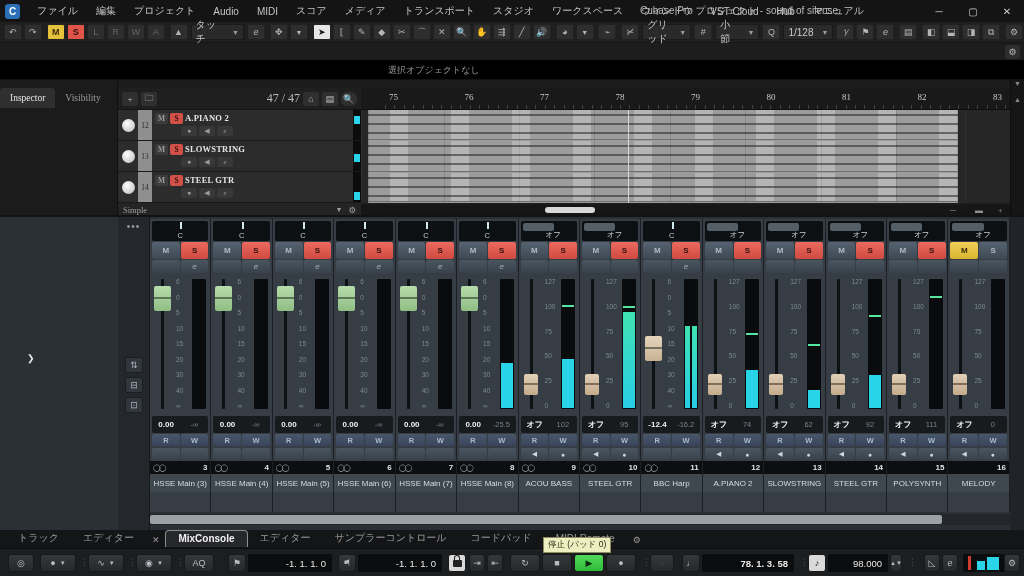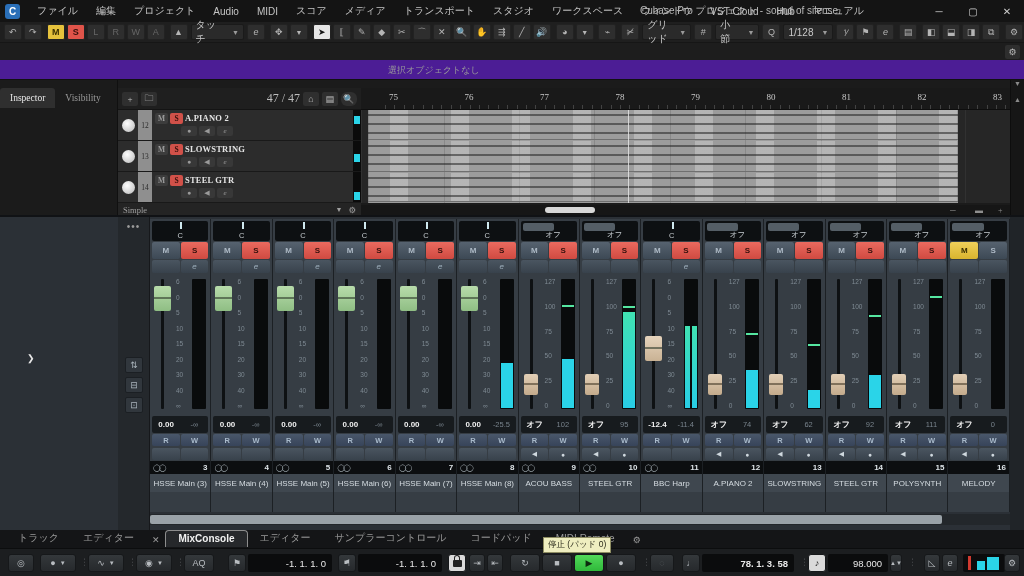--- a/index.html
+++ b/index.html
@@ -33,21 +33,21 @@
 
   
   #infobar { left:0; top:43px; width:1024px; height:17px; background:#1d1d1d; display:flex; align-items:center; justify-content:center; gap:2px; }
   .chip { background:#2e2e2e; border-radius:2px; height:14px; display:flex; align-items:center; padding:0 7px; gap:8px; }
   .chip .lab { color:#8f8f8f; font-size:8.5px; }
   .chip .val { color:#dadada; font-size:8.5px; font-weight:bold; }
   #infogear { position:absolute; right:4px; top:45px; }
   .gearbox { width:15px; height:14px; background:#2e2e2e; border-radius:2px; color:#bbb; font-size:9px; display:flex; align-items:center; justify-content:center; }
 
   
-  #statusline { left:0; top:60px; width:1024px; height:20px; background:#4c1d95; border-bottom:1px solid #111; }
+  #statusline { left:0; top:60px; width:1024px; height:20px; background:#000000; border-bottom:1px solid #111; }
   #sel-status { position:absolute; left:388px; top:4px; color:#9a9a9a; font-size:9px; }
 
   
   #project { left:0; top:80px; width:1024px; height:135px; background:#1b1b1b;font-family:Liberation Serif, serif; }
   #leftpanel { position:absolute; left:0; top:0; width:118px; height:135px; background:#1b1b1b; border-right:1px solid #101010; }
   .lp-tab { height:20px; padding:0 10px; display:flex; align-items:center; font-size:9.5px; color:#9a9a9a; }
   .lp-tab.active { background:#2f2f2f; color:#e8e8e8; border-radius:3px 3px 0 0; }
   #tracklist { position:absolute; left:118px; top:8px; width:243px; height:127px; background:#242424; }
   #tl-head { height:22px; display:flex; align-items:center; background:#1f1f1f; border-bottom:1px solid #141414; padding:0 4px; gap:3px; }
   .tl-ico { width:16px; height:14px; background:#2f2f2f; border-radius:2px; color:#c2c2c2; font-size:9px; display:flex; align-items:center; justify-content:center; }
@@ -849,21 +849,21 @@
               <span>∞</span>
             </div>
       <div class="f-meter">
 
         <div class="m-bar l grad" style="display: block; height: 81.92px;"></div>
         <div class="m-bar r grad" style="display: block; height: 81.92px;"></div>
       </div>
     </div>
     <div class="ch-val">
       <div class="v-main">-12.4</div>
-      <div class="v-peak">-11.4</div>
+      <div class="v-peak">-16.2</div>
     </div>
     <div class="ch-rw">
       <div class="rw-btn">R</div>
       <div class="rw-btn">W</div>
     </div>
     <div class="ch-mon">
       <div class="mon-btn monL"></div>
       <div class="mon-btn monR"></div>
     </div>
     <div class="ch-num">

